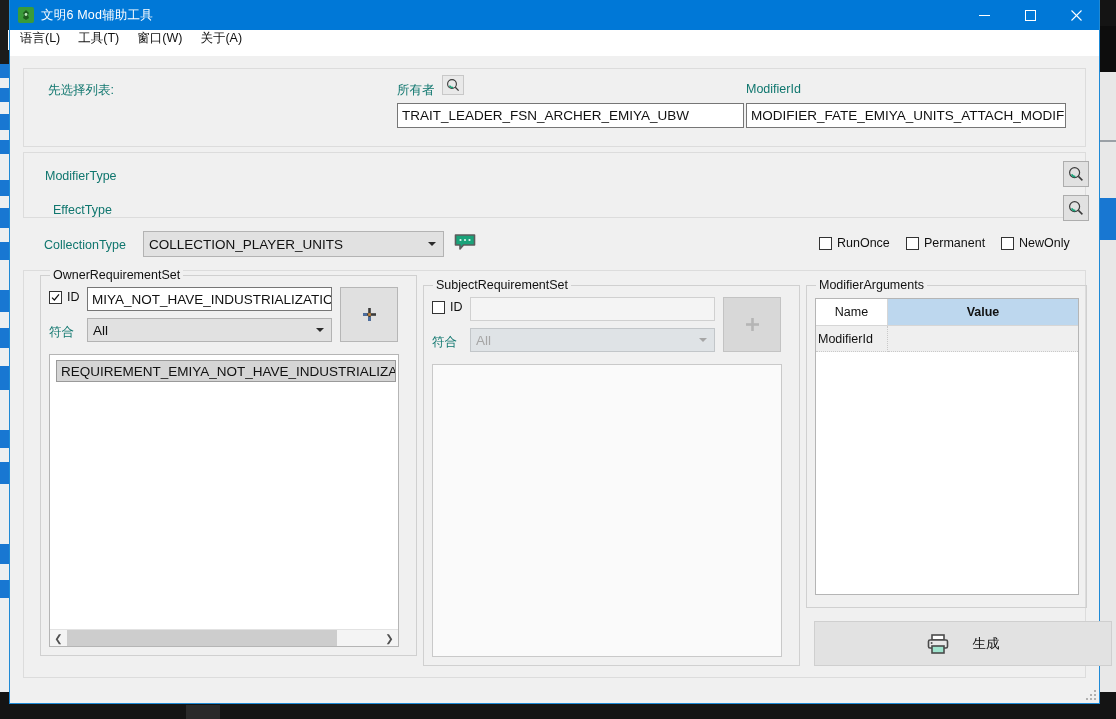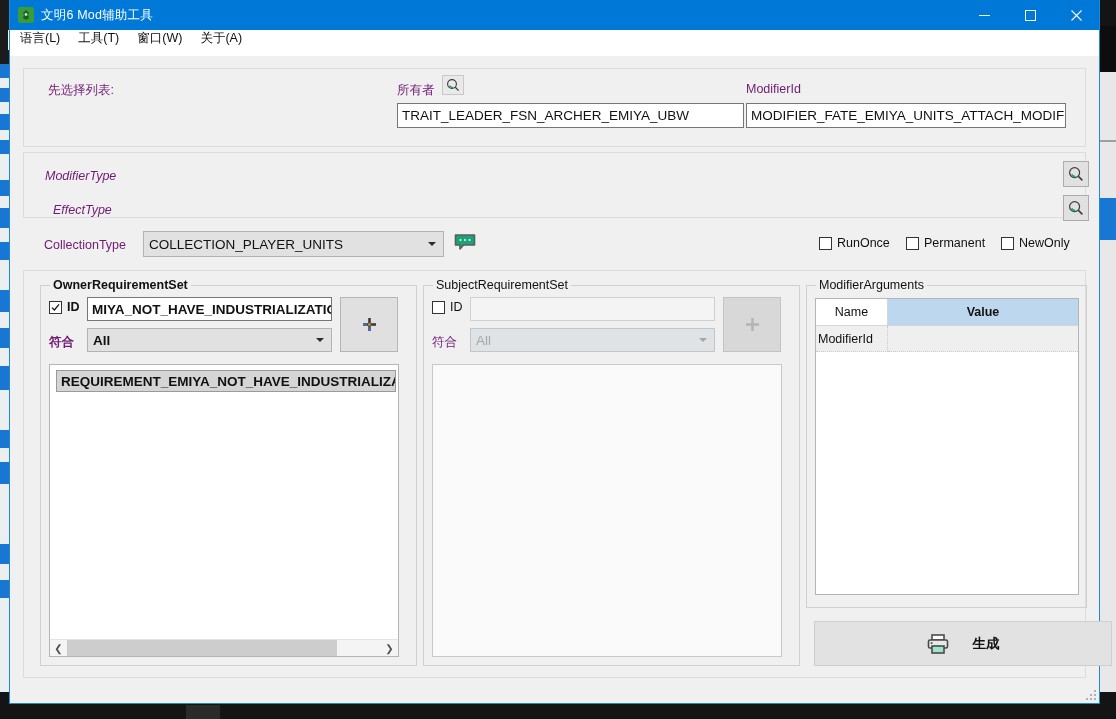--- a/index.html
+++ b/index.html
@@ -65,24 +65,24 @@
   .menu-item { font-size: 12.5px; color: #111; white-space: nowrap; }
 
   
   #client { position: absolute; left: 0; top: 56px; right: 0; bottom: 0; background: #f0f0f0; }
 
   .panel {
     position: absolute; background: #f0f0f0;
     border: 1px solid #dcdcdc;
   }
   #panel-top { left: 13px; top: 12px; width: 1063px; height: 79px; }
-  #panel-mid { left: 13px; top: 96px; width: 1063px; height: 66px; font-style: italic; }
+  #panel-mid { left: 13px; top: 96px; width: 1063px; height: 66px; }
   #panel-bot { left: 13px; top: 214px; width: 1063px; height: 408px; border-color:#dcdcdc; }
 
-  .lbl { position: absolute; font-size: 12.5px; color: #701a75; white-space: nowrap; }
+  .lbl { position: absolute; font-size: 12.5px; color: #0f766e; white-space: nowrap; }
 
   
   .tbox {
     position: absolute; background: #fff; border: 1px solid #767676;
     font-size: 13.5px; color: #111; padding: 0 4px;
     display: flex; align-items: center; white-space: nowrap; overflow: hidden;
   }
   .tbox.disabled { background: #e4e7ea; border-color: #b4b8bb; color: #9a9a9a; }
 
   .combo {
@@ -160,21 +160,21 @@
     display:flex; align-items:center;
     font-size:12.5px; color:#111; border-right:1px dotted #c9c9c9;
     border-bottom:1px dotted #c9c9c9; background:#efefef; padding-left:2px;
   }
   .grid-row .gc.empty { background:#efefef; }
 
   
   #gen-btn {
     position: absolute; background: #e2e2e2; border: 1px solid #cfcfcf;
     display: flex; align-items: center; justify-content: center; gap: 24px;
-    font-size: 13.5px; color: #111; font-weight: bold;
+    font-size: 13.5px; color: #111;
   }
 
   
   #grip { position:absolute; right:3px; bottom:3px; width:12px; height:12px; }
   #grip i { position:absolute; width:2px; height:2px; background:#b0b0b0; }
 </style>
 </head>
 <body>
 
 <div id="desktop">
@@ -321,21 +321,21 @@
       <span class="cbx"></span>
       <span>Permanent</span>
     </div>
     <div class="cb" style="left:991px; top:180px;justify-content:center;">
       <span class="cbx"></span>
       <span>NewOnly</span>
     </div>
 
     <div class="panel" id="panel-bot">
 
-      <div class="group" style="left:16px; top:14px; width:377px; height:381px;font-weight:bold;">
+      <div class="group" style="left:16px; top:4px; width:377px; height:381px;">
         <span class="gtitle">OwnerRequirementSet</span>
 
         <div class="cb" style="left:8px; top:14px;">
           <span class="cbx">
             <svg width="9" height="9" viewBox="0 0 9 9">
                 <polyline points="1,4.6 3.4,7 8,1.4" fill="none" stroke="#111" stroke-width="1.2"></polyline>
               </svg>
           </span>
           <span>ID</span>
         </div>

